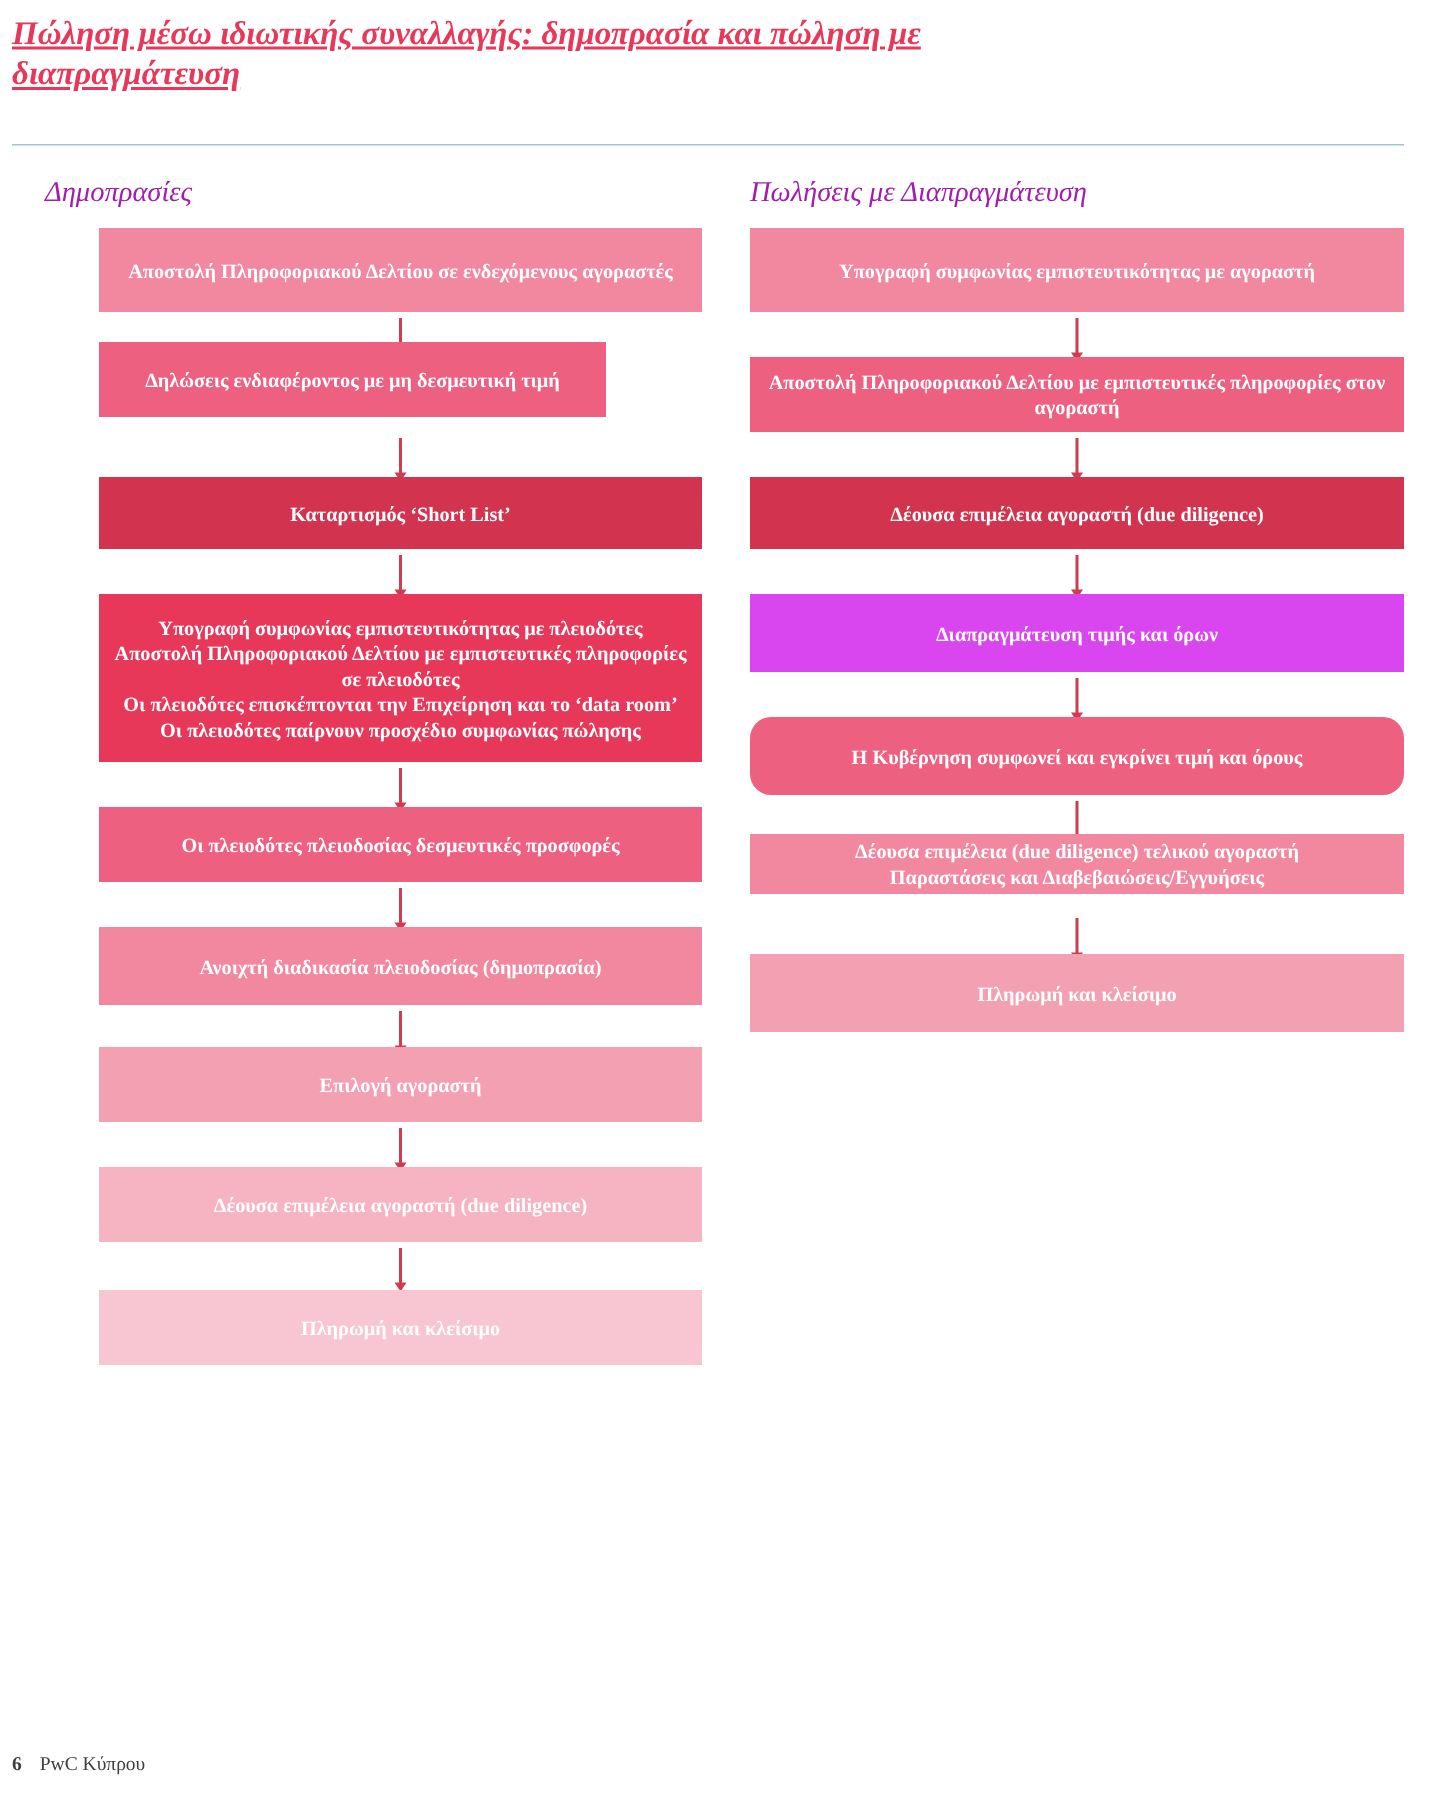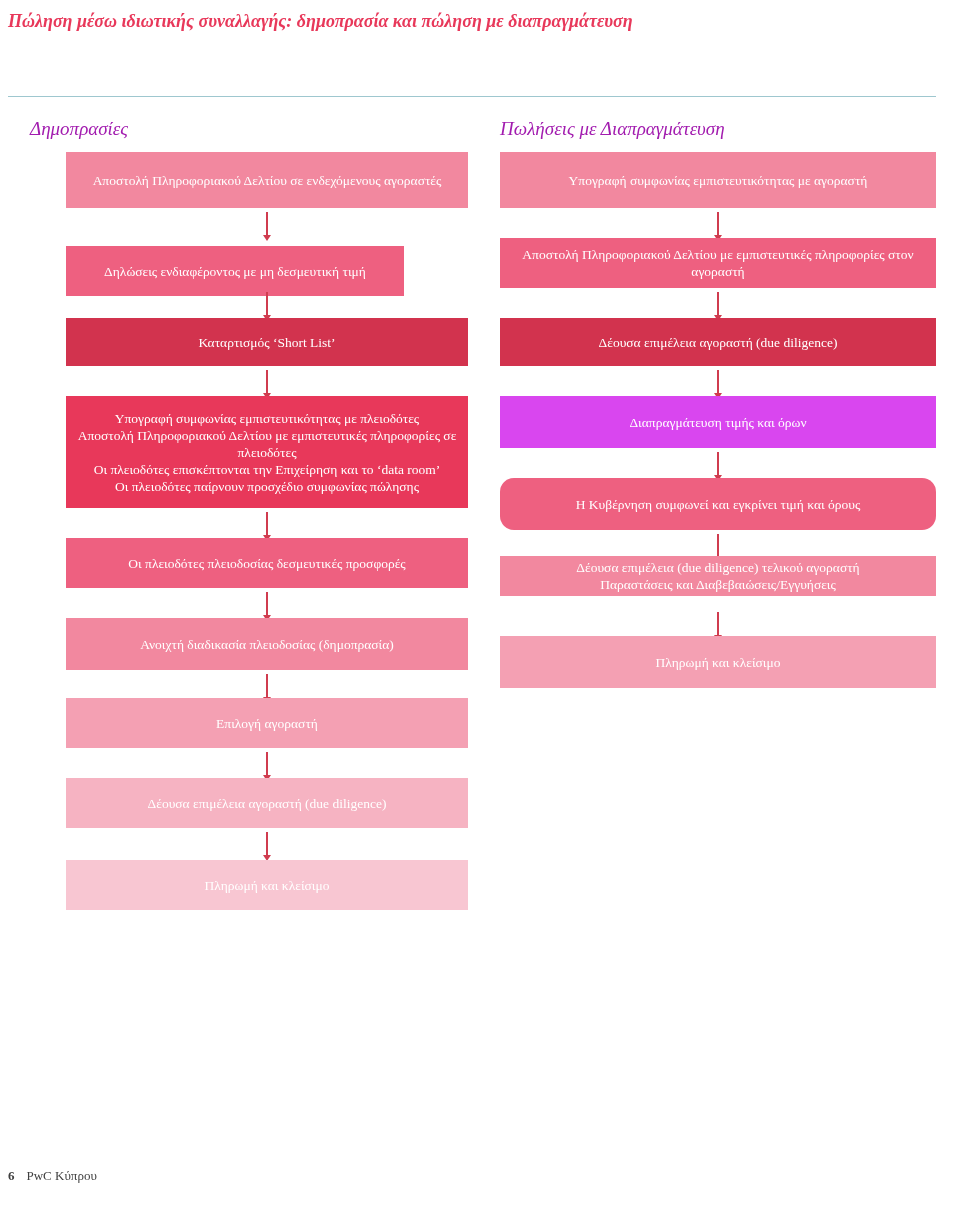--- a/index.html
+++ b/index.html
@@ -13,23 +13,24 @@
   }
 
   
   .title {
     position:absolute;
     left:8px; top:8px;
     width:700px;
     font-family:"Liberation Serif", serif;
     font-style:italic;
     font-weight:bold;
-    font-size:18px;
+    font-size:22px;
     line-height:27px;
     color:#e8385a;
+    text-decoration:underline;
   }
   .title-rule {
     position:absolute;
     left:8px; top:96px;
     width:928px; height:1px;
     background:#9ec7cf;
   }
 
   
   .col-head {
@@ -47,20 +48,21 @@
     position:absolute;
     color:#ffffff;
     text-align:center;
     font-family:"Liberation Serif", serif;
     font-size:13.5px;
     line-height:17px;
     display:flex;
     align-items:center;
     justify-content:center;
     padding:6px 10px;
+    font-weight:bold;
   }
 
   
   .arrow {
     position:absolute;
     width:14px;
     color:#d03c4f;
     display:flex;
     flex-direction:column;
     align-items:center;
@@ -106,21 +108,21 @@
 <div class="col-head right">Πωλήσεις με Διαπραγμάτευση</div>
 
 <div class="box" style="left:66px; top:152px; width:402px; height:56px; background:#f2889f;">
   <span>Αποστολή Πληροφοριακού Δελτίου σε ενδεχόμενους αγοραστές</span>
 </div>
 <div class="arrow" style="left:260px; top:212px; height:30px;">
   <div class="stem" style="height:24px;"></div>
     <div class="head"></div>
 </div>
 
-<div class="box" style="left:66px; top:246px; width:338px; height:50px; background:#ee6080;">
+<div class="box" style="left:66px; top:228px; width:338px; height:50px; background:#ee6080;">
   <span>Δηλώσεις ενδιαφέροντος με μη δεσμευτική τιμή</span>
 </div>
 <div class="arrow" style="left:260px; top:292px; height:30px;">
   <div class="stem" style="height:24px;"></div>
     <div class="head"></div>
 </div>
 
 <div class="box" style="left:66px; top:318px; width:402px; height:48px; background:#d2334e;">
   <span>Καταρτισμός  ‘Short List’</span>
 </div>

